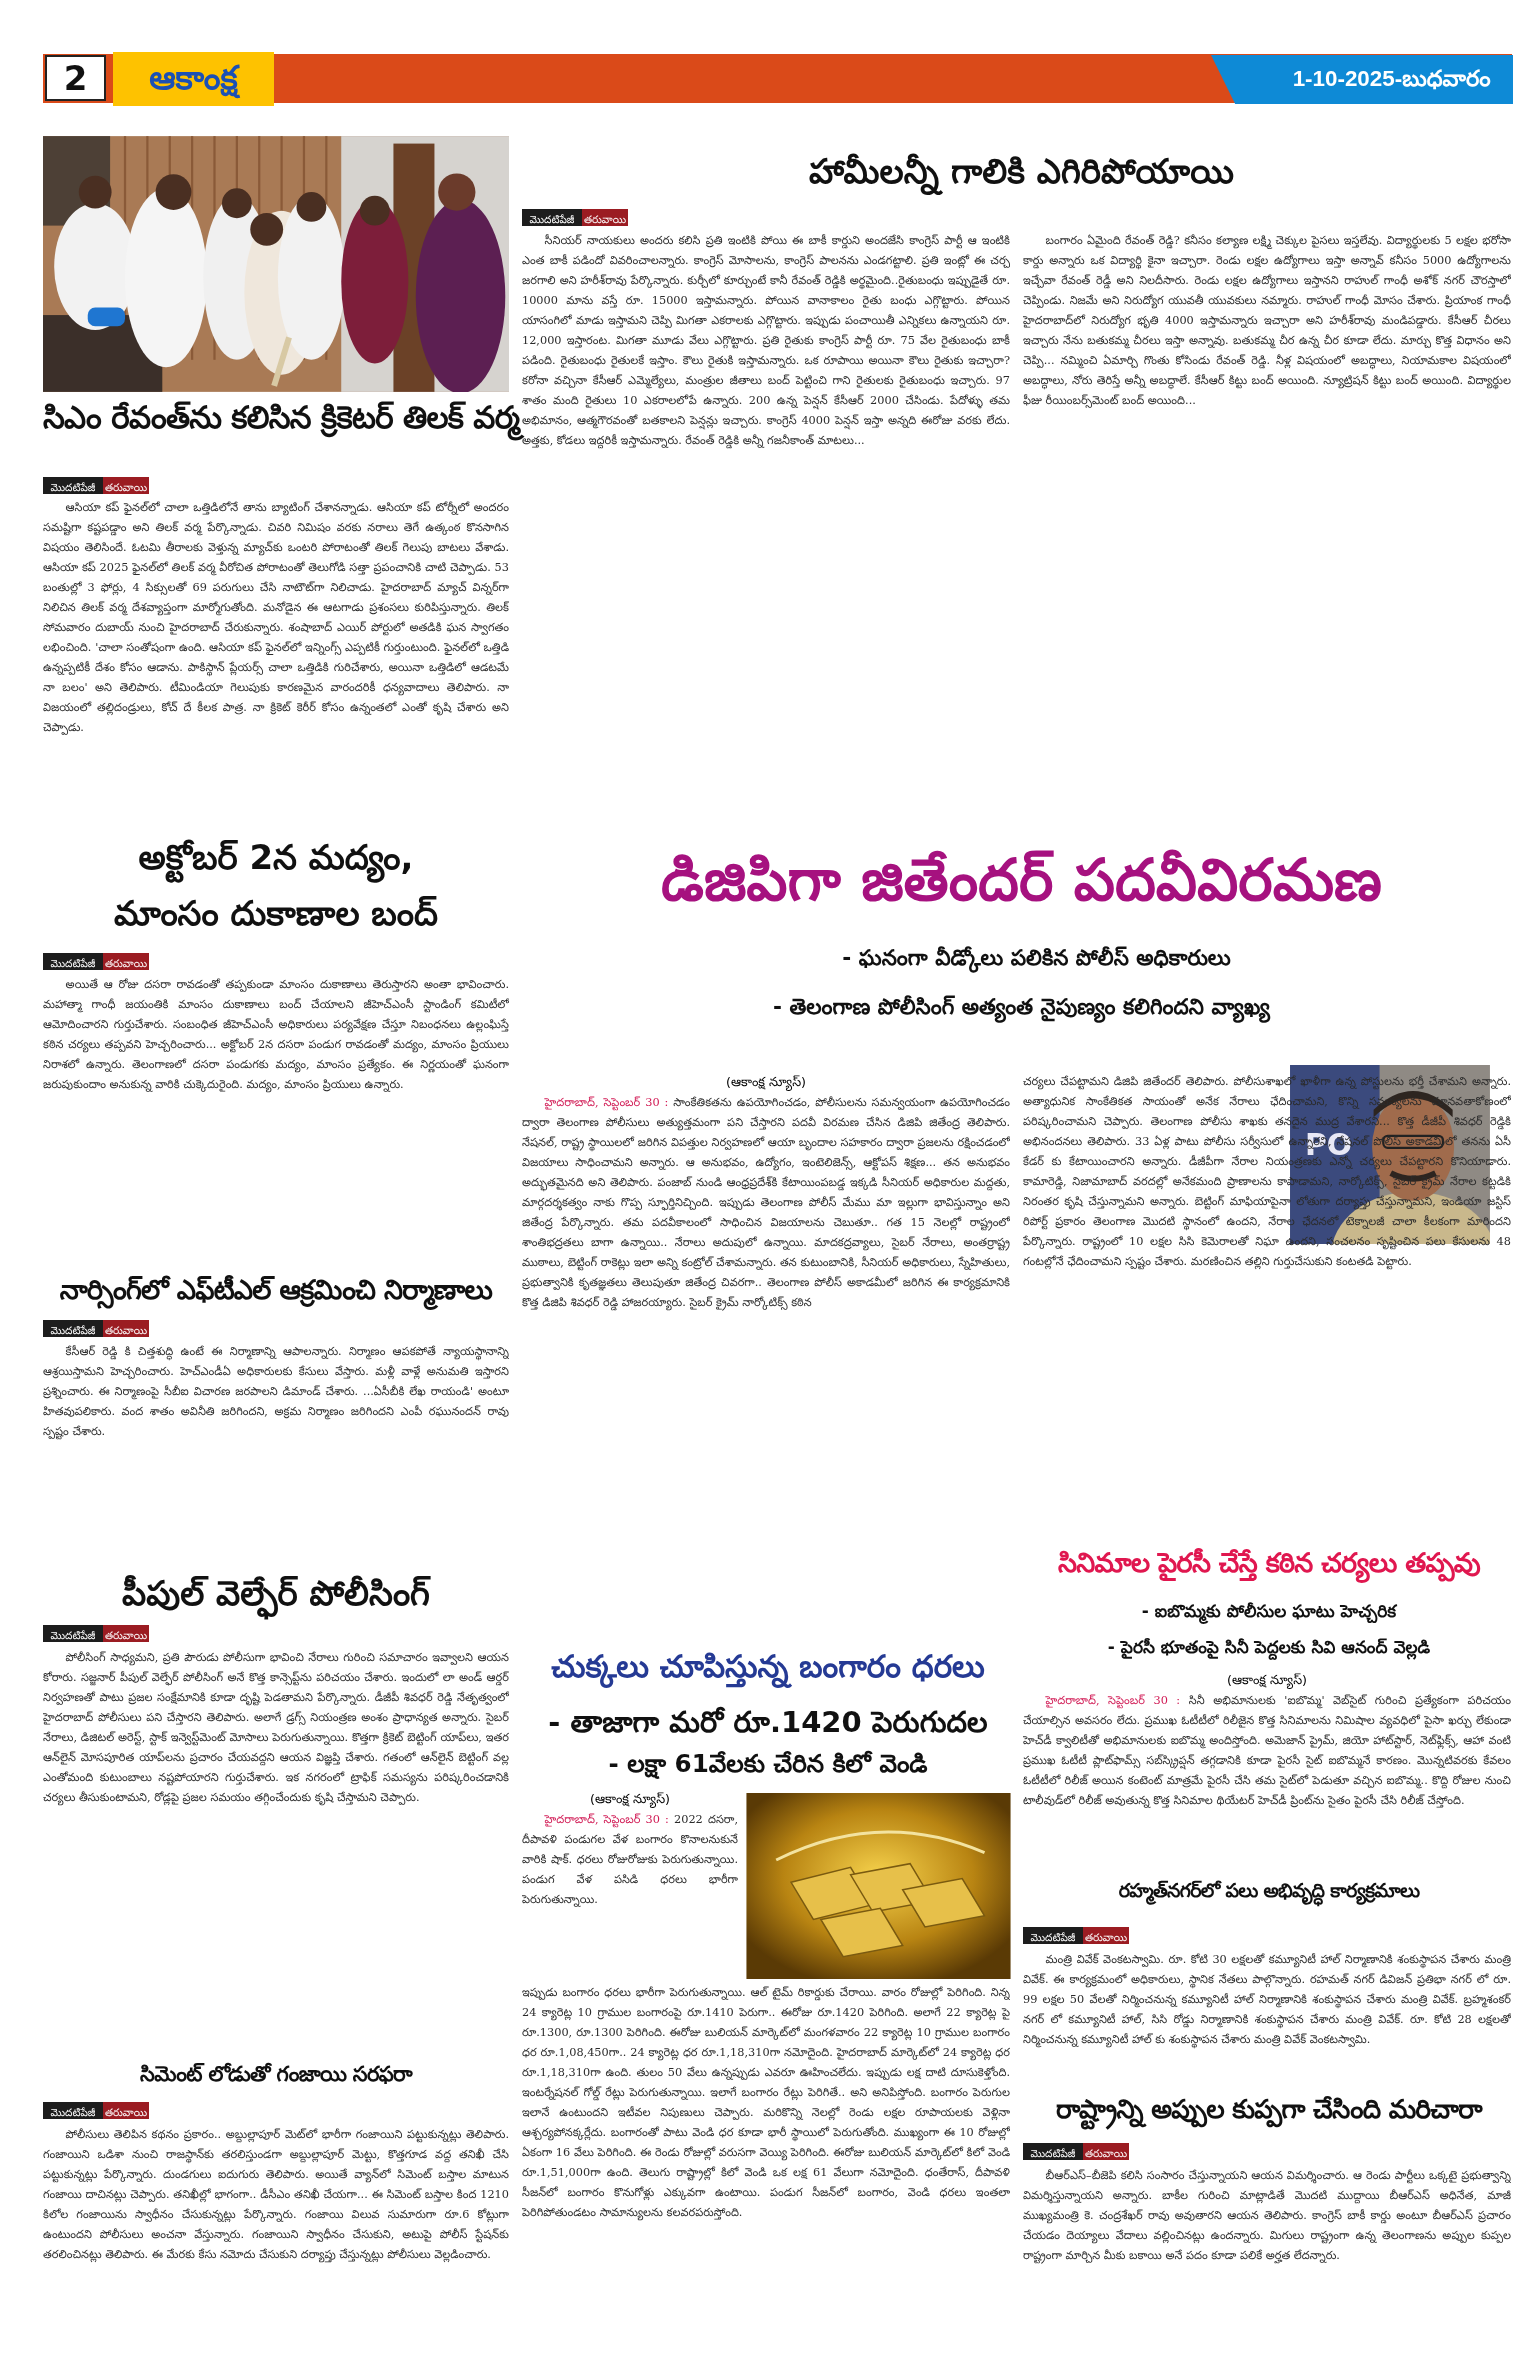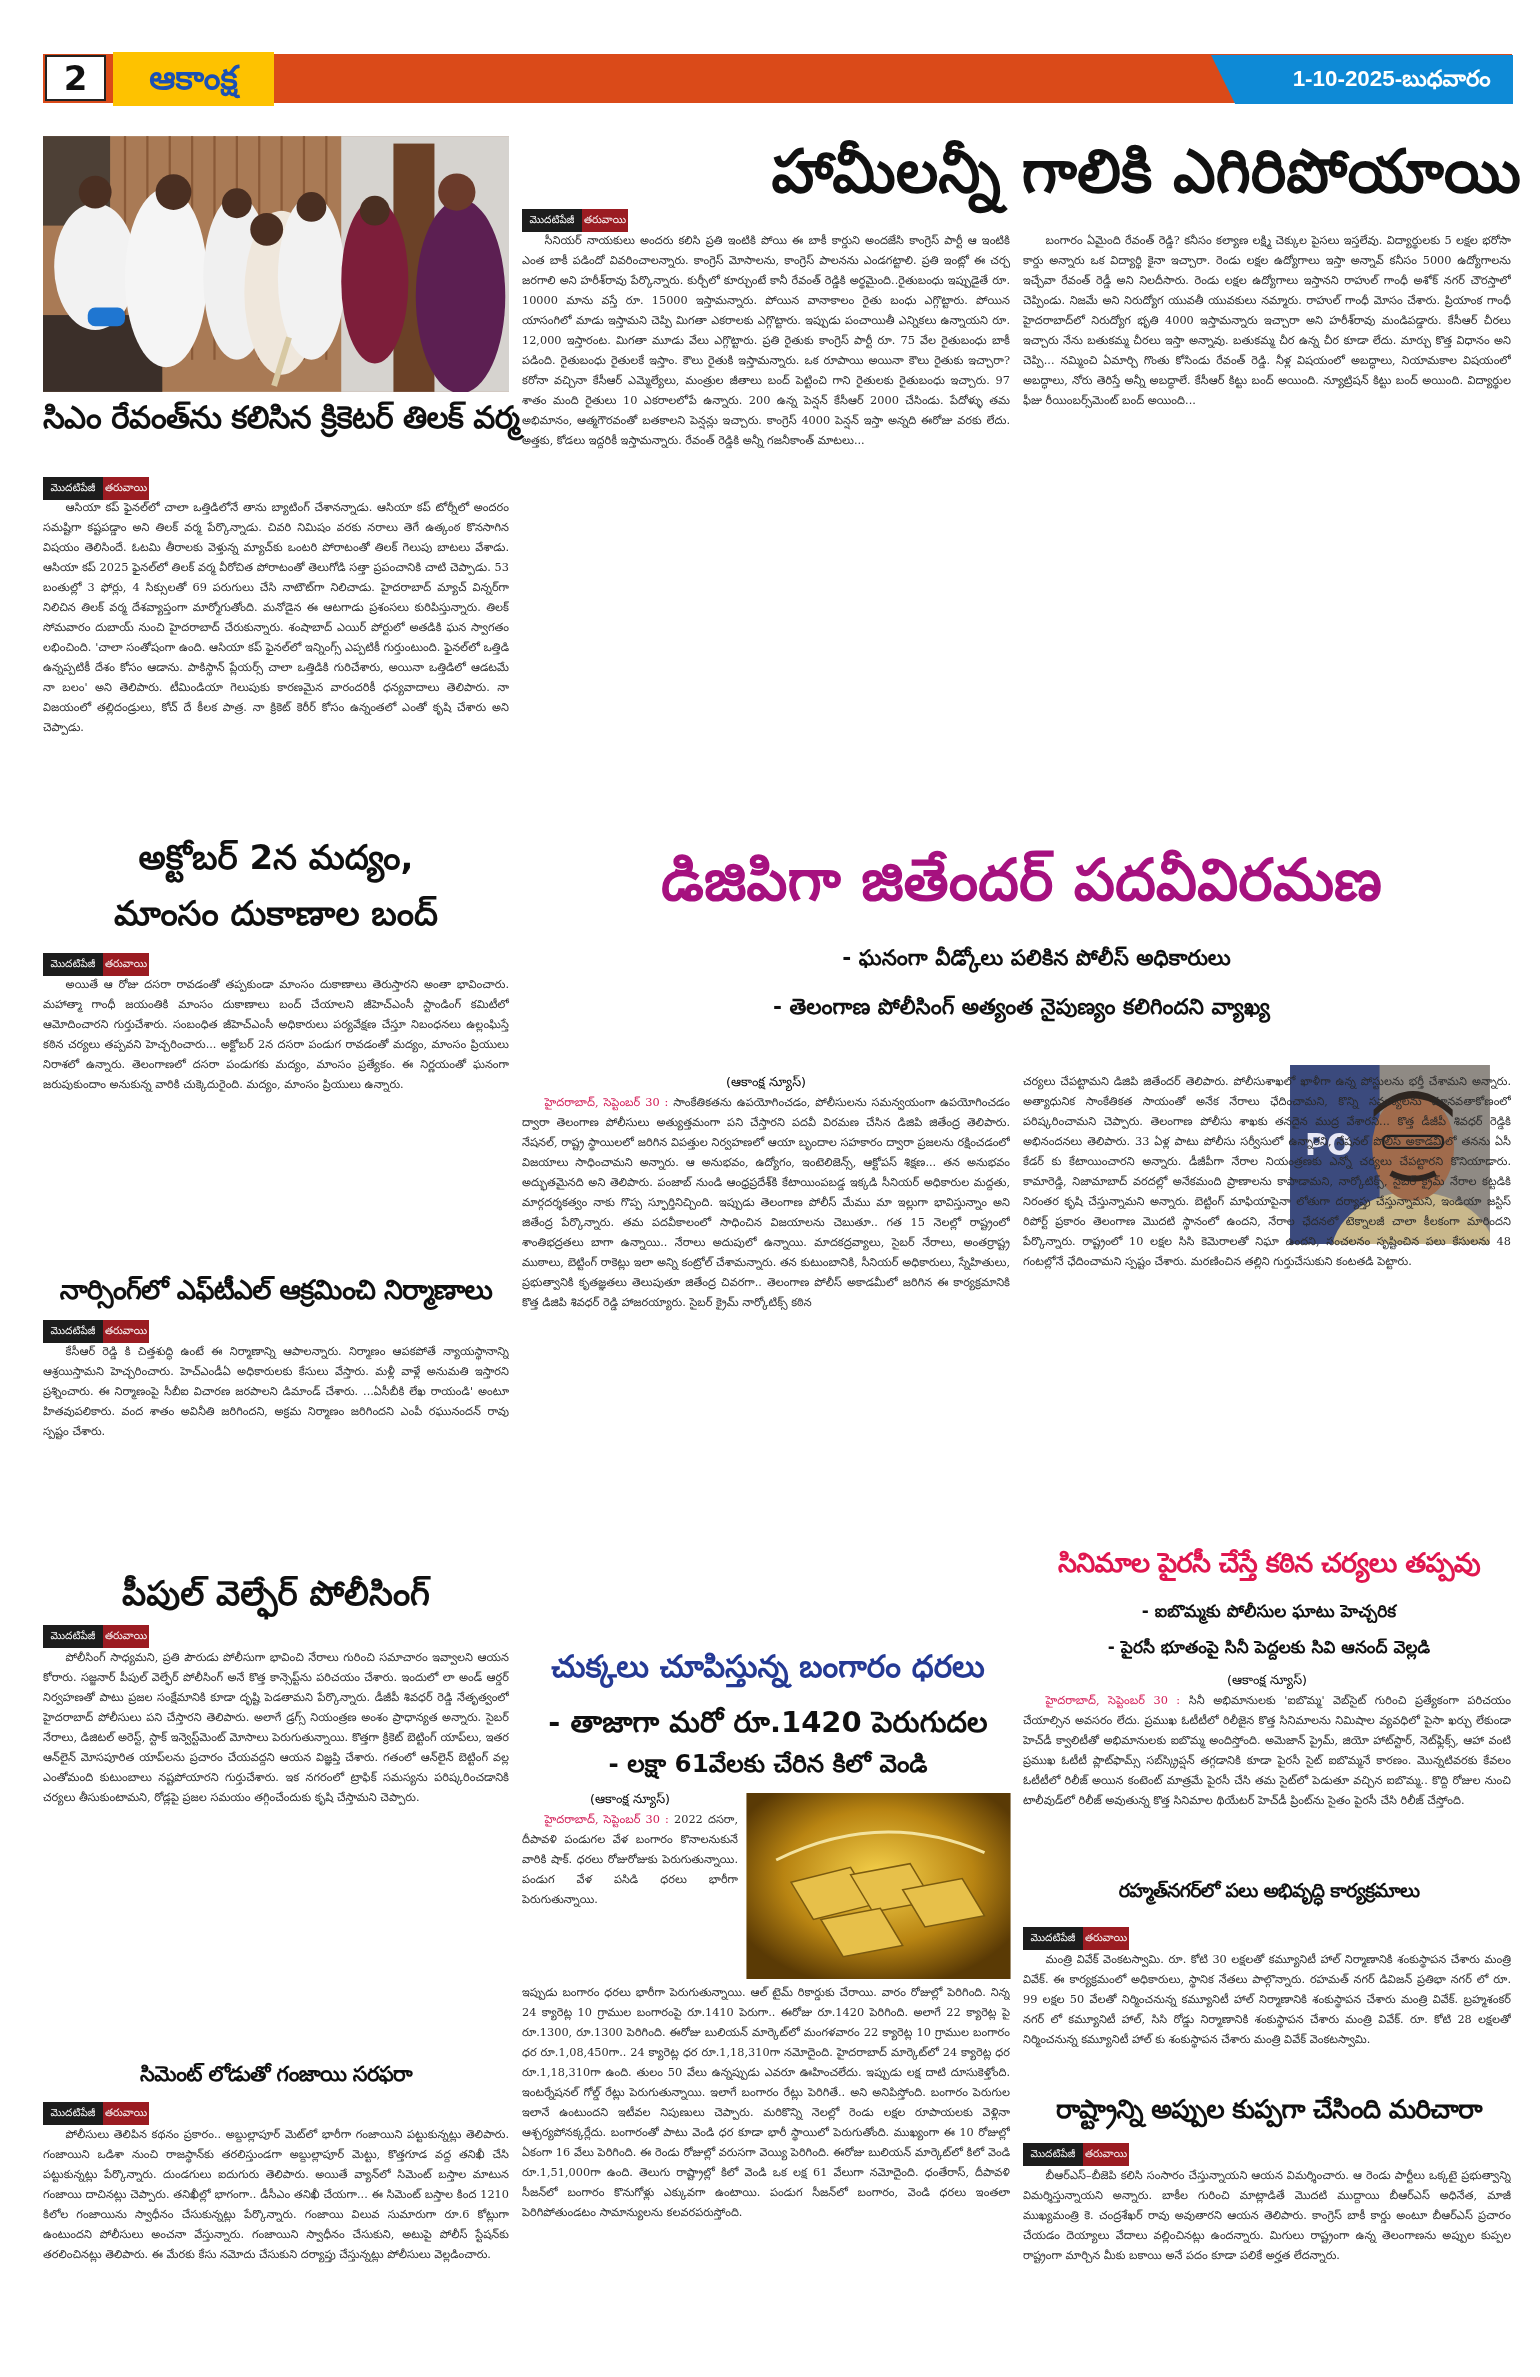--- a/index.html
+++ b/index.html
@@ -5,21 +5,21 @@
   html, body { margin:0; padding:0; background:#fff; }
   body { width:1541px; height:2377px; position:relative; overflow:hidden; font-family:"DejaVu Sans", sans-serif; color:#222; }
   .abs { position:absolute; }
   
   .mast { left:43px; top:54px; width:1469px; height:49px; background:#da4a19; }
   .pageno { left:45px; top:55px; width:61px; height:46px; background:#fff; border:2.2px solid #222; box-sizing:border-box; font:bold 34px/42px "DejaVu Sans", sans-serif; text-align:center; color:#111; }
   .logo { left:113px; top:52px; width:161px; height:54px; background:#fec200; color:#1b50b5; font:bold 33px/52px "DejaVu Sans", sans-serif; text-align:center; }
   .datebox { left:1211px; top:55px; width:302px; height:49px; background:#0e8ad6; clip-path:polygon(0 0,100% 0,100% 100%,8% 100%); color:#fff; font:bold 22.4px/48px "Liberation Sans Narrow","Liberation Sans", sans-serif; text-align:right; padding-right:22.4px; box-sizing:border-box; }
   
   .hl { font-family:"DejaVu Sans", sans-serif; font-weight:bold; color:#111; white-space:nowrap; }
-  .tag { display:flex; height:23px; font:10.4px/21px "DejaVu Sans", sans-serif; color:#fff; }
+  .tag { display:flex; height:17px; font:10.4px/21px "DejaVu Sans", sans-serif; color:#fff; }
   .tag .a { background:#1d1d1d; padding:0 7.5px; }
   .tag .b { background:#9b1c22; padding:0 2px; }
   .body { font:11.3px/20px "DejaVu Serif", serif; color:#2b2b2b; text-align:justify; overflow:hidden; }
   .body p { margin:0; text-indent:2em; }
   .dateline { color:#d11b55; }
   .credit { color:#000000; text-align:center; font:12.7px/19.4px "DejaVu Sans", sans-serif; }
   .sub { font:bold 21.6px/37px "DejaVu Sans", sans-serif; color:#111; text-align:center; white-space:nowrap; }
   .photo { overflow:hidden; }
 </style>
 </head>
@@ -106,21 +106,21 @@
 
 <div class="abs hl" style="left:43px;top:2050px;width:466px;font-size:21px;line-height:48px;text-align:center;letter-spacing:-0.7px;overflow:hidden;">సిమెంట్ లోడుతో గంజాయి సరఫరా</div>
 <div class="abs tag" style="left:43px;top:2102px;">
   <span class="a">మొదటిపేజీ</span>
     <span class="b">తరువాయి</span>
 </div>
 <div class="abs body" style="left:43px;top:2125px;width:466px;height:179px;">
   <p>పోలీసులు తెలిపిన కథనం ప్రకారం.. అబ్దుల్లాపూర్ మెట్‌లో భారీగా గంజాయిని పట్టుకున్నట్లు తెలిపారు. గంజాయిని ఒడిశా నుంచి రాజస్థాన్‌కు తరలిస్తుండగా అబ్దుల్లాపూర్ మెట్టు, కొత్తగూడ వద్ద తనిఖీ చేసి పట్టుకున్నట్లు పేర్కొన్నారు. దుండగులు ఐదుగురు తెలిపారు. అయితే వ్యాన్‌లో సిమెంట్ బస్తాల మాటున గంజాయి దాచినట్లు చెప్పారు. తనిఖీల్లో భాగంగా.. డీసీఎం తనిఖీ చేయగా... ఈ సిమెంట్ బస్తాల కింద 1210 కిలోల గంజాయిను స్వాధీనం చేసుకున్నట్లు పేర్కొన్నారు. గంజాయి విలువ సుమారుగా రూ.6 కోట్లుగా ఉంటుందని పోలీసులు అంచనా వేస్తున్నారు. గంజాయిని స్వాధీనం చేసుకుని, అటుపై పోలీస్ స్టేషన్‌కు తరలించినట్లు తెలిపారు. ఈ మేరకు కేసు నమోదు చేసుకుని దర్యాప్తు చేస్తున్నట్లు పోలీసులు వెల్లడించారు.</p>
 </div>
 
-<div class="abs hl" style="left:522px;top:138px;width:999px;font-size:60px;line-height:67px;text-align:right;">హామీలన్నీ గాలికి ఎగిరిపోయాయి</div>
+<div class="abs hl" style="left:522px;top:138px;width:999px;font-size:34px;line-height:67px;text-align:center;">హామీలన్నీ గాలికి ఎగిరిపోయాయి</div>
 <div class="abs tag" style="left:522px;top:209px;">
   <span class="a">మొదటిపేజీ</span>
     <span class="b">తరువాయి</span>
 </div>
 <div class="abs body" style="left:522px;top:231px;width:488px;height:596px;">
   <p>సీనియర్ నాయకులు అందరు కలిసి ప్రతి ఇంటికి పోయి ఈ బాకీ కార్డుని అందజేసి కాంగ్రెస్ పార్టీ ఆ ఇంటికి ఎంత బాకీ పడిందో వివరించాలన్నారు. కాంగ్రెస్ మోసాలను, కాంగ్రెస్ పాలనను ఎండగట్టాలి. ప్రతి ఇంట్లో ఈ చర్చ జరగాలి అని హరీశ్‌రావు పేర్కొన్నారు. కుర్చీలో కూర్చుంటే కానీ రేవంత్ రెడ్డికి అర్థమైంది..రైతుబంధు ఇప్పుడైతే రూ. 10000 మాను వస్తే రూ. 15000 ఇస్తామన్నారు. పోయిన వానాకాలం రైతు బంధు ఎగ్గొట్టారు. పోయిన యాసంగిలో మాడు ఇస్తామని చెప్పి మిగతా ఎకరాలకు ఎగ్గొట్టారు. ఇప్పుడు పంచాయితీ ఎన్నికలు ఉన్నాయని రూ. 12,000 ఇస్తారంట. మిగతా మూడు వేలు ఎగ్గొట్టారు. ప్రతి రైతుకు కాంగ్రెస్ పార్టీ రూ. 75 వేల రైతుబంధు బాకీ పడింది. రైతుబంధు రైతులకే ఇస్తాం. కౌలు రైతుకి ఇస్తామన్నారు. ఒక రూపాయి అయినా కౌలు రైతుకు ఇచ్చారా? కరోనా వచ్చినా కేసీఆర్ ఎమ్మెల్యేలు, మంత్రుల జీతాలు బంద్ పెట్టించి గాని రైతులకు రైతుబంధు ఇచ్చారు. 97 శాతం మంది రైతులు 10 ఎకరాలలోపే ఉన్నారు. 200 ఉన్న పెన్షన్ కేసీఆర్ 2000 చేసిండు. పేదోళ్ళు తమ అభిమానం, ఆత్మగౌరవంతో బతకాలని పెన్షన్లు ఇచ్చారు. కాంగ్రెస్ 4000 పెన్షన్ ఇస్తా అన్నది ఈరోజు వరకు లేదు. అత్తకు, కోడలు ఇద్దరికీ ఇస్తామన్నారు. రేవంత్ రెడ్డికి అన్నీ గజనీకాంత్ మాటలు...</p>
 </div>
 <div class="abs body" style="left:1023px;top:231px;width:488px;height:596px;">
   <p>బంగారం ఏమైంది రేవంత్ రెడ్డి? కనీసం కల్యాణ లక్ష్మి చెక్కుల పైసలు ఇస్తలేవు. విద్యార్థులకు 5 లక్షల భరోసా కార్డు అన్నారు ఒక విద్యార్థి కైనా ఇచ్చారా. రెండు లక్షల ఉద్యోగాలు ఇస్తా అన్నావ్ కనీసం 5000 ఉద్యోగాలను ఇచ్చేవా రేవంత్ రెడ్డీ అని నిలదీసారు. రెండు లక్షల ఉద్యోగాలు ఇస్తానని రాహుల్ గాంధీ అశోక్ నగర్ చౌరస్తాలో చెప్పిండు. నిజమే అని నిరుద్యోగ యువతీ యువకులు నమ్మారు. రాహుల్ గాంధీ మోసం చేశారు. ప్రియాంక గాంధీ హైదరాబాద్‌లో నిరుద్యోగ భృతి 4000 ఇస్తామన్నారు ఇచ్చారా అని హరీశ్‌రావు మండిపడ్డారు. కేసీఆర్ చీరలు ఇచ్చారు నేను బతుకమ్మ చీరలు ఇస్తా అన్నావు. బతుకమ్మ చీర ఉన్న చీర కూడా లేదు. మార్చు కొత్త విధానం అని చెప్పి... నమ్మించి ఏమార్చి గొంతు కోసిండు రేవంత్ రెడ్డి. నీళ్ల విషయంలో అబద్ధాలు, నియామకాల విషయంలో అబద్ధాలు, నోరు తెరిస్తే అన్నీ అబద్ధాలే. కేసీఆర్ కిట్టు బంద్ అయింది. న్యూట్రిషన్ కిట్టు బంద్ అయింది. విద్యార్థుల ఫీజు రీయింబర్స్‌మెంట్ బంద్ అయింది...</p>
 </div>

